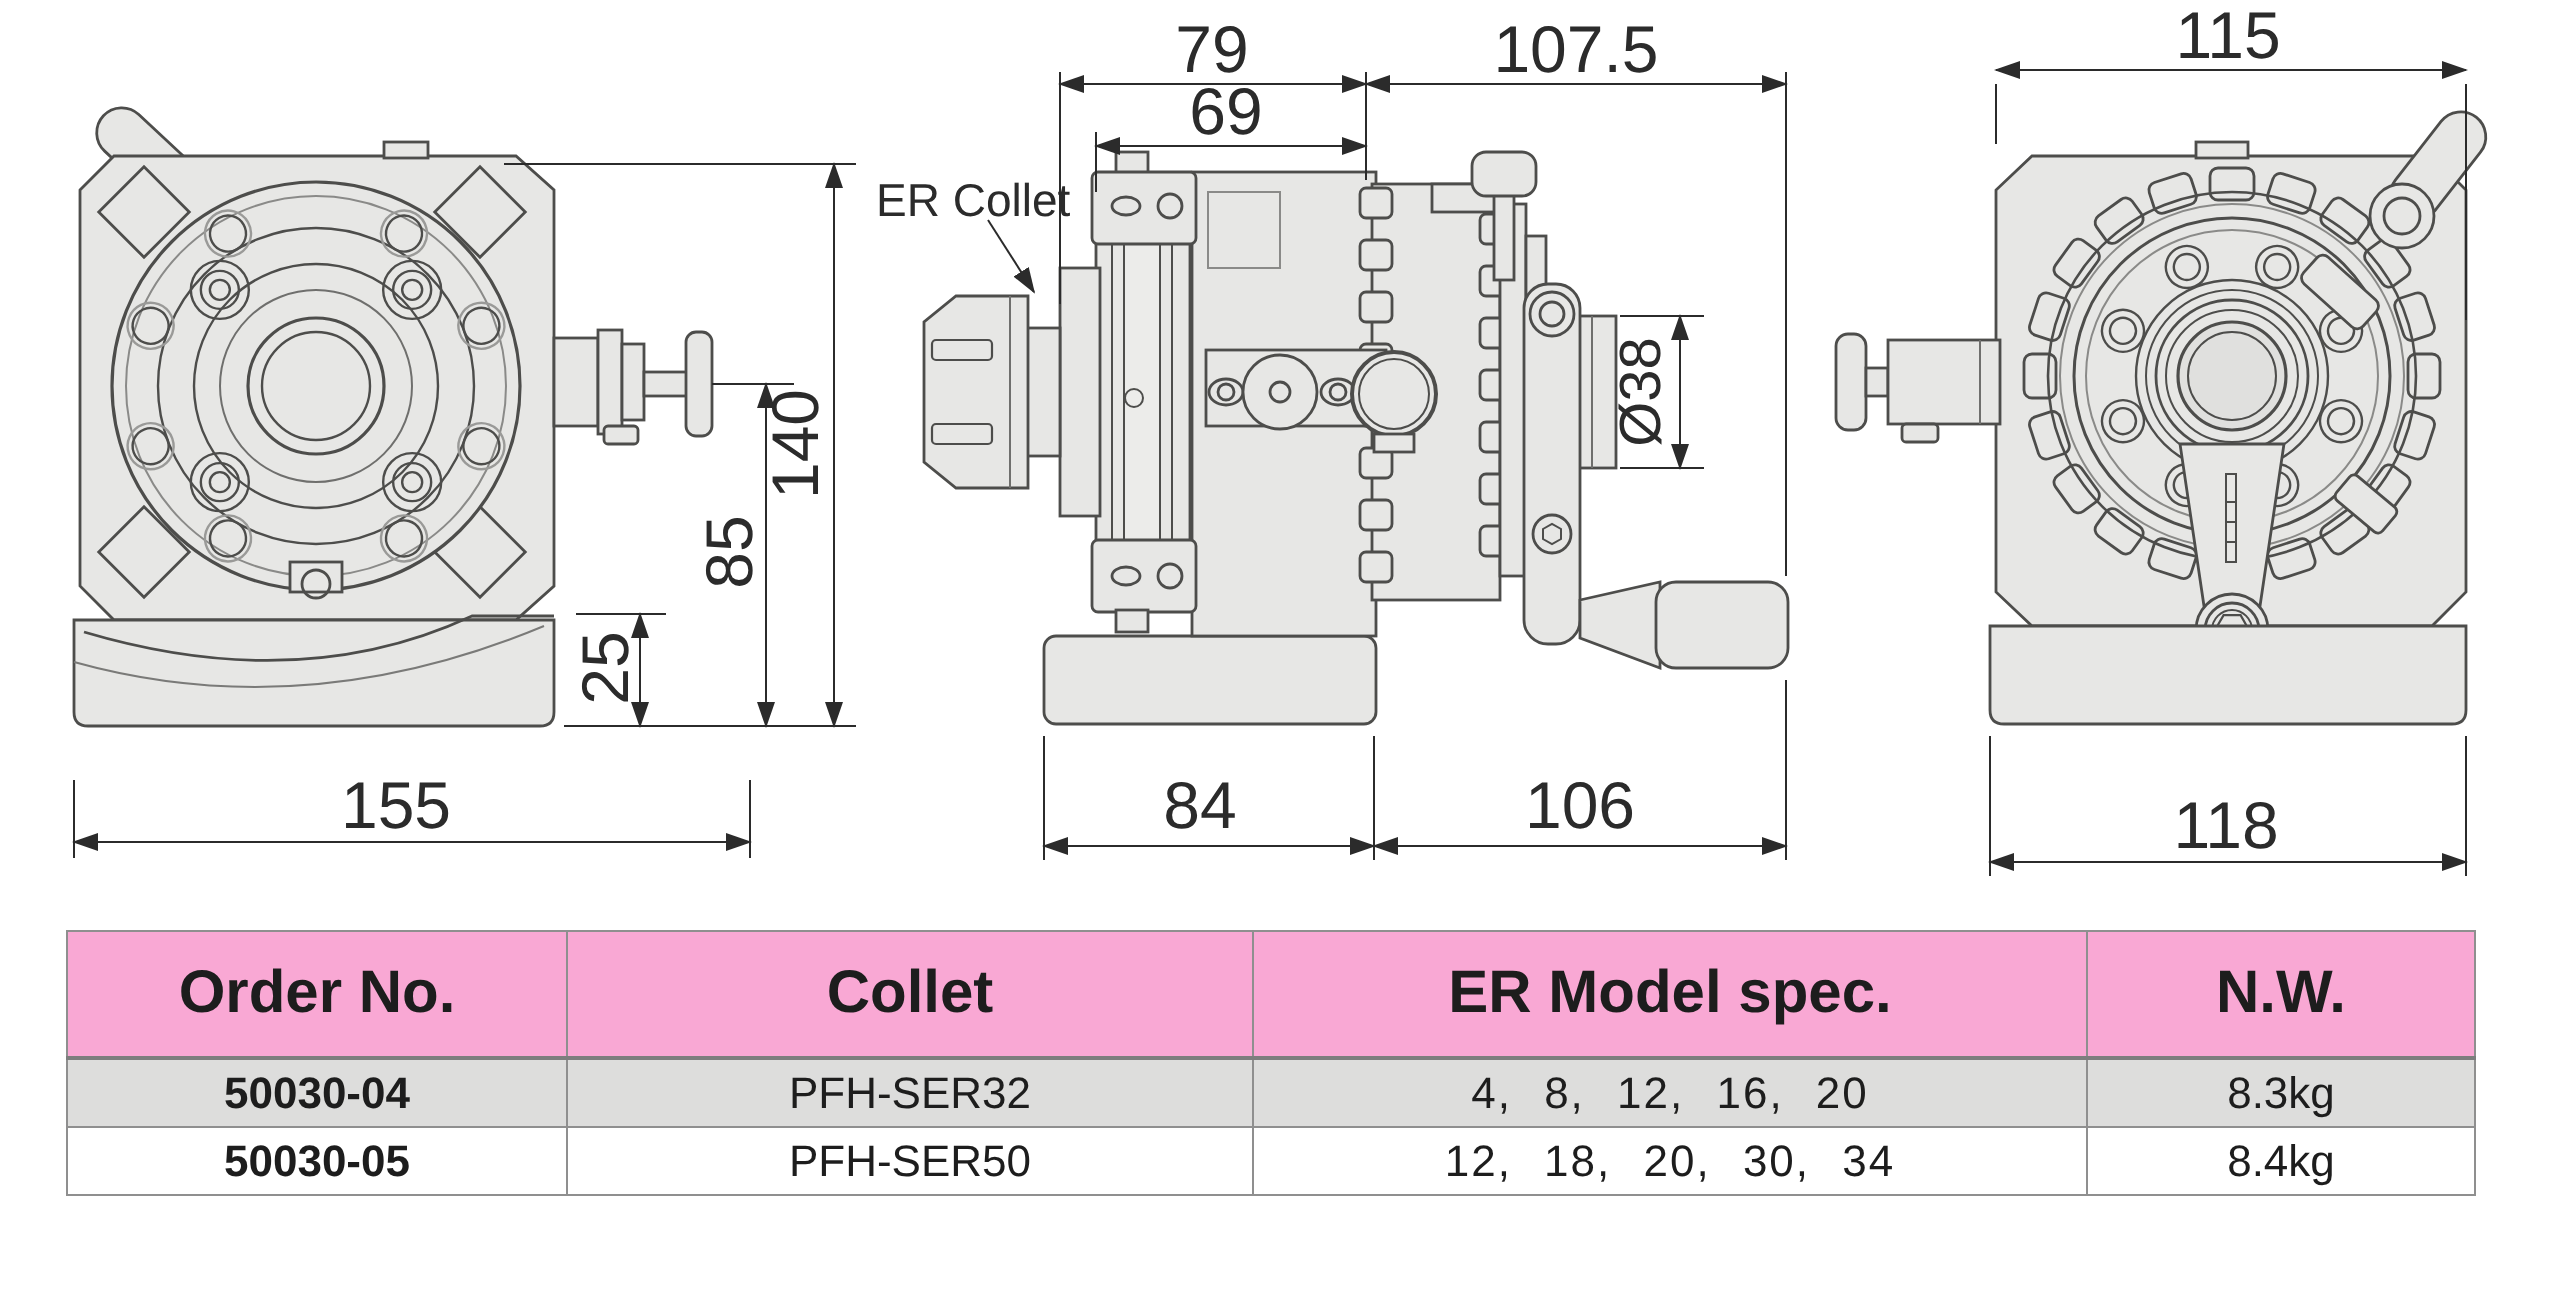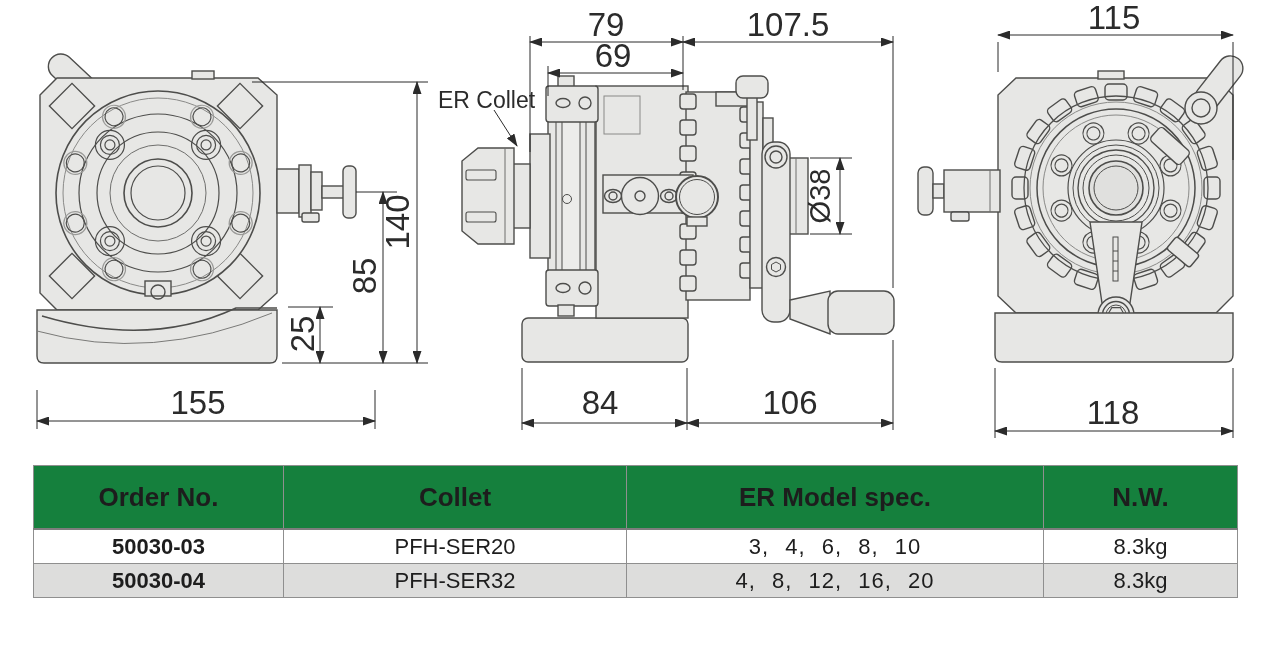--- a/index.html
+++ b/index.html
@@ -7,21 +7,21 @@
           font-family:"Liberation Sans", sans-serif;}
   svg text{font-family:"Liberation Sans", sans-serif;fill:#2b2b2b;}
   .dimtxt{font-size:33px;}
   .dimtxt-sm{font-size:29px;}
   .lbltxt{font-size:23px;}
   
   .spec-table{position:absolute;left:33px;top:465px;width:1204px;border-collapse:collapse;
               table-layout:fixed;}
   .spec-table td,.spec-table th{border:1px solid #8f8f8f;text-align:center;vertical-align:middle;
               color:#1d1d1d;padding:0;overflow:hidden;}
-  .spec-table thead th{height:62px;background:#15803d;font-size:26px;font-weight:bold;
+  .spec-table thead th{height:62px;background:#f9a8d4;font-size:30px;font-weight:bold;
               border-bottom:2px solid #7d7d7d;}
   .spec-table tbody td{height:33px;font-size:22px;background:#ffffff;}
   .spec-table tbody tr.alt td{background:#dddddc;}
   .spec-table td.ord{font-weight:bold;}
   .spec-table td.spec{word-spacing:9px;letter-spacing:1px;}
   .col1{width:250px}.col2{width:343px}.col3{width:417px}.col4{width:194px}
 </style>
 </head>
 <body>
 
@@ -403,28 +403,28 @@
       </colgroup>
   <thead>
     <tr>
       <th>Order No.</th>
       <th>Collet</th>
       <th>ER Model spec.</th>
       <th>N.W.</th>
     </tr>
   </thead>
   <tbody>
-    <tr>
-      <td class="ord">50030-03</td>
-      <td>PFH-SER20</td>
-      <td class="spec">3, 4, 6, 8, 10</td>
-      <td>8.3kg</td>
-    </tr>
     <tr class="alt">
       <td class="ord">50030-04</td>
       <td>PFH-SER32</td>
       <td class="spec">4, 8, 12, 16, 20</td>
       <td>8.3kg</td>
     </tr>
+    <tr>
+      <td class="ord">50030-05</td>
+      <td>PFH-SER50</td>
+      <td class="spec">12, 18, 20, 30, 34</td>
+      <td>8.4kg</td>
+    </tr>
   </tbody>
 </table>
 
 </div>
 
 </body></html>

